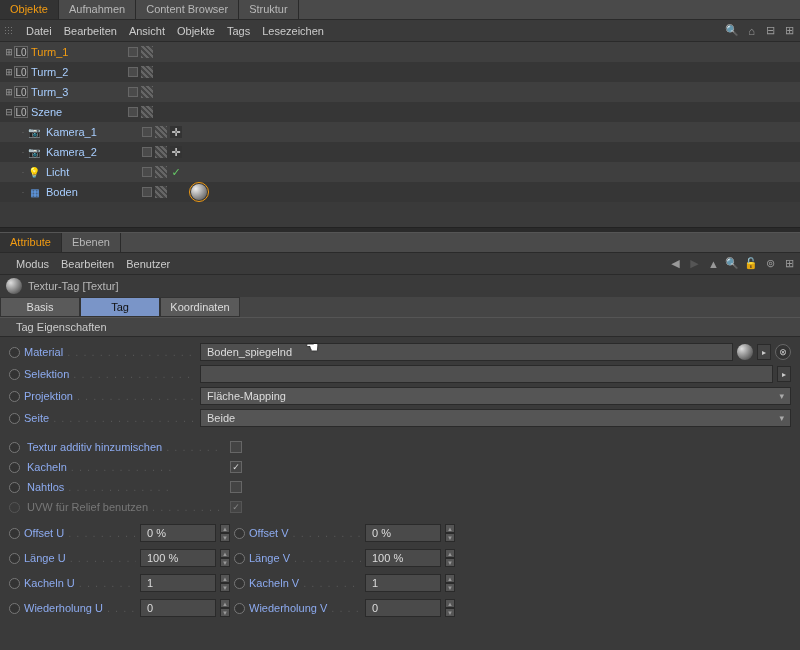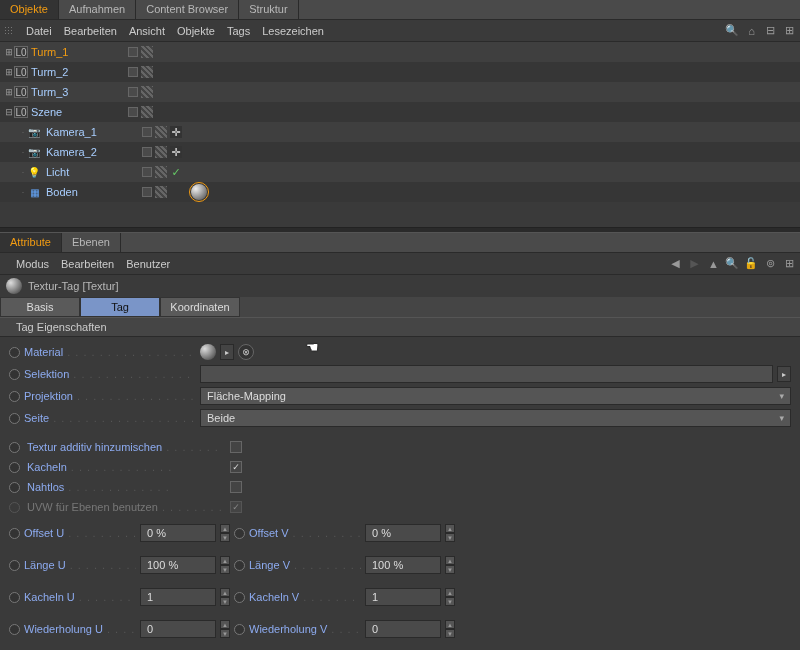--- a/index.html
+++ b/index.html
@@ -58,21 +58,21 @@
 .mat-tool { width:16px; height:16px; border-radius:50%; background: radial-gradient(circle at 30% 30%, #ddd, #777 60%, #333); flex-shrink:0; cursor:pointer;}
 .arrow-btn { width:14px; height:16px; background:#444; border:1px solid #2a2a2a; color:#ccc; font-size:8px; display:flex; align-items:center; justify-content:center; cursor:pointer;}
 .circle-btn { width:16px; height:16px; border-radius:50%; background:#333; border:1px solid #666; display:flex; align-items:center; justify-content:center; color:#ccc; font-size:9px; cursor:pointer;}
 
 .checkbox { width:12px; height:12px; border:1px solid #666; background:#444; display:inline-flex; align-items:center; justify-content:center; color:#ddd; font-size:9px; cursor:pointer;}
 .check-row { display:flex; align-items:center; height:20px; gap:7px;}
 .check-label { color:#8dabf0; white-space:nowrap;}
 .check-label.muted { color:#777;}
 .check-dots::after { content: " . . . . . . . . . . . . ."; color:#555; letter-spacing:1px;}
 
-.num-grid { display:flex; flex-direction:column; gap:12px; margin-top:6px;justify-content:center;}
+.num-grid { display:flex; flex-direction:column; gap:5px; margin-top:6px;justify-content:center;}
 .num-row { display:flex; align-items:center; gap:4px; height:20px;}
 .num-label { width:112px; color:#8dabf0; white-space:nowrap; overflow:hidden;}
 .num-label::after { content: " . . . . . . . . . . . . . . . ."; color:#555; letter-spacing:1px;}
 .num-field { width:76px; height:18px; background:#4a4a4a; border:1px solid #2a2a2a; color:#ddd; padding:2px 6px; display:flex; align-items:center;}
 .spinner { width:10px; height:18px; display:flex; flex-direction:column;}
 .spin-btn { flex:1; background:#555; border:1px solid #2a2a2a; color:#999; font-size:6px; display:flex; align-items:center; justify-content:center; cursor:pointer; line-height:1;}
 
 .cursor { position:absolute; width:16px; height:16px; pointer-events:none;}
 .cursor::before { content:"☚"; color:#fff; font-size:14px; text-shadow:0 0 2px #000;}
 
@@ -226,20 +226,21 @@
     <div class="subtab active">Tag</div>
     <div class="subtab">Koordinaten</div>
   </div>
 
   <div class="section-header">Tag Eigenschaften</div>
 
   <div class="props" style="position:relative">
     <div class="prop-row">
       <span class="radio"></span>
       <span class="prop-label">Material</span>
+      <div class="prop-field">Boden_spiegelnd</div>
       <span class="mat-tool"></span>
       <span class="arrow-btn">▸</span>
       <span class="circle-btn">⊗</span>
     </div>
     <div class="cursor" style="left:306px; top:2px;"></div>
 
     <div class="prop-row">
       <span class="radio"></span>
       <span class="prop-label">Selektion</span>
       <div class="prop-field"></div>
@@ -270,21 +271,21 @@
       <span class="check-label check-dots" style="width:196px;overflow:hidden">Kacheln</span>
       <span class="checkbox">✓</span>
     </div>
     <div class="check-row">
       <span class="radio"></span>
       <span class="check-label check-dots" style="width:196px;overflow:hidden">Nahtlos</span>
       <span class="checkbox"></span>
     </div>
     <div class="check-row">
       <span class="radio" style="border-color:#555;background:#3a3a3a"></span>
-      <span class="check-label muted check-dots" style="width:196px;overflow:hidden">UVW für Ebenen benutzen</span>
+      <span class="check-label muted check-dots" style="width:196px;overflow:hidden">UVW für Relief benutzen</span>
       <span class="checkbox" style="color:#888;border-color:#555">✓</span>
     </div>
 
     <div class="num-grid">
       <div class="num-row">
         <span class="radio"></span>
         <span class="num-label">Offset U</span>
         <span class="num-field">0 %</span>
         <span class="spinner">
             <span class="spin-btn">▲</span>

